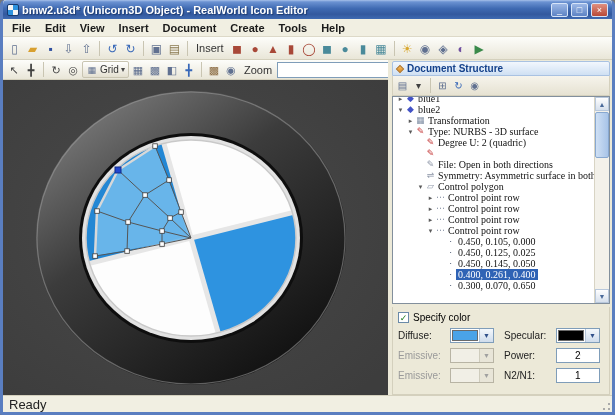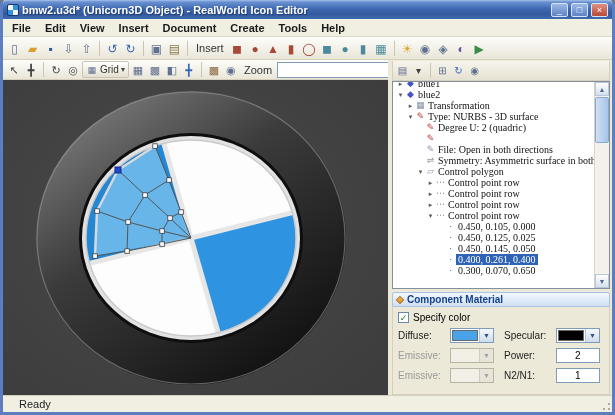--- a/index.html
+++ b/index.html
@@ -84,21 +84,21 @@
   .gap{width:10px;}
   .combo{display:flex; width:44px; height:15px; border:1px solid #7f9db9; background:#fff;}
   .combo .swatch{flex:1; margin:1px; border:1px solid #6a6a6a;}
   .combo.disabled{border-color:#b8b4a4; background:#f1efe6;}
   .combo.disabled .swatch{border-color:transparent; background:transparent;}
   .combo.disabled .combo-arrow{color:#a0a0a0; background:#e8e5d8; border-left-color:#cfccbd;}
   .txt-input{width:44px; height:15px; border:1px solid #7f9db9; font-size:10px; padding:0 18px;
     font-family:"Liberation Sans",sans-serif;}
   
   .statusbar{height:17px; flex:0 0 17px; background:#f1efe2; border-top:1px solid #d4d0bd;
-    display:flex; align-items:center; font-size:11px; color:#222; padding:0 16px; position:relative;}
+    display:flex; align-items:center; font-size:13px; color:#222; padding:0 6px; position:relative;}
   .grip{position:absolute; right:1px; bottom:1px; width:12px; height:12px;
     background:
       radial-gradient(circle at 10px 10px,#aaa 1px,transparent 1.5px),
       radial-gradient(circle at 10px 5px,#aaa 1px,transparent 1.5px),
       radial-gradient(circle at 5px 10px,#aaa 1px,transparent 1.5px);}
 </style>
 </head>
 <body>
 
 <div class="window">
@@ -250,20 +250,24 @@
             <rect x="112" y="87" width="6" height="6" fill="#2247cf" stroke="#0e2a8a" stroke-width="1"></rect>
           </g>
         </svg>
       </div>
     </div>
 
     <div class="v-split"></div>
 
     <div class="right-col">
 
+      <div class="panel-header">
+        <span class="diamond"></span>
+        <span>Document Structure</span>
+      </div>
       <div class="doc-toolbar">
         <span style="display: flex; align-items: center; gap: 1px;">
             <span class="tb-ic" style="color: rgb(96, 112, 144);">▤</span>
             <span class="tb-ic" style="color: rgb(64, 64, 64);">▾</span>
             <span class="tb-sep"></span>
             <span class="tb-ic" style="color: rgb(96, 112, 144);">⊞</span>
             <span class="tb-ic" style="color: rgb(56, 104, 184);">↻</span>
             <span class="tb-ic" style="color: rgb(96, 112, 144);">◉</span>
           </span>
       </div>
@@ -361,24 +365,20 @@
           </div>
         <div class="scrollbar">
           <div class="sb-btn">▲</div>
           <div class="sb-thumb"></div>
           <div class="sb-btn down">▼</div>
         </div>
       </div>
 
       <div class="h-split"></div>
 
-      <div class="panel-header">
-        <span class="diamond"></span>
-        <span>Component Material</span>
-      </div>
       <div class="mat-body">
         <div class="mat-row first">
           <span class="chk">✓</span>
           <span>Specify color</span>
         </div>
         <div class="mat-row">
           <span class="ml">Diffuse:</span>
           <span class="combo">
             <span class="swatch" style="background: rgb(74, 163, 232);"></span>
             <span class="combo-arrow">▼</span>

